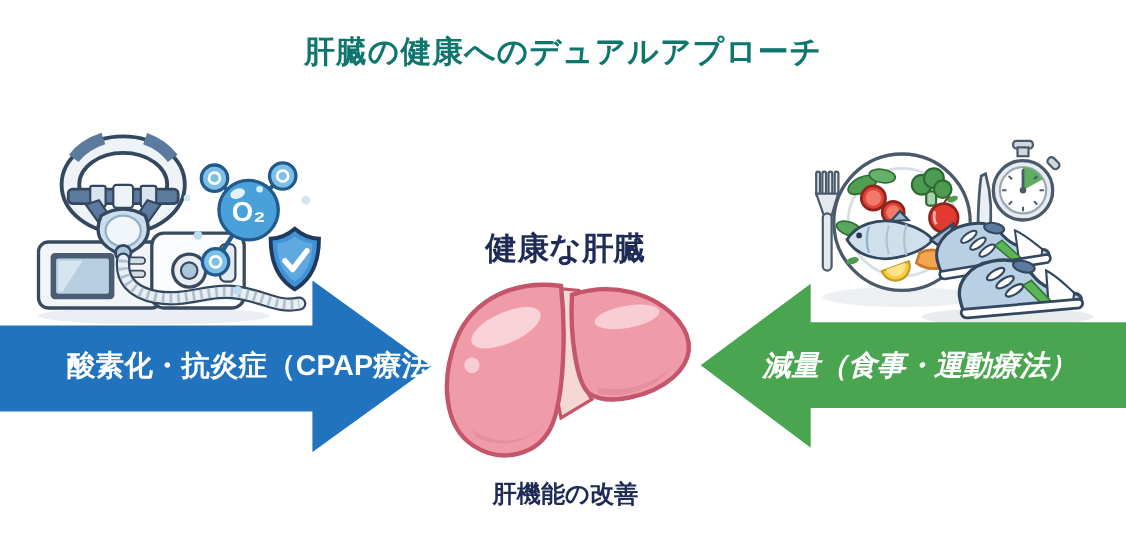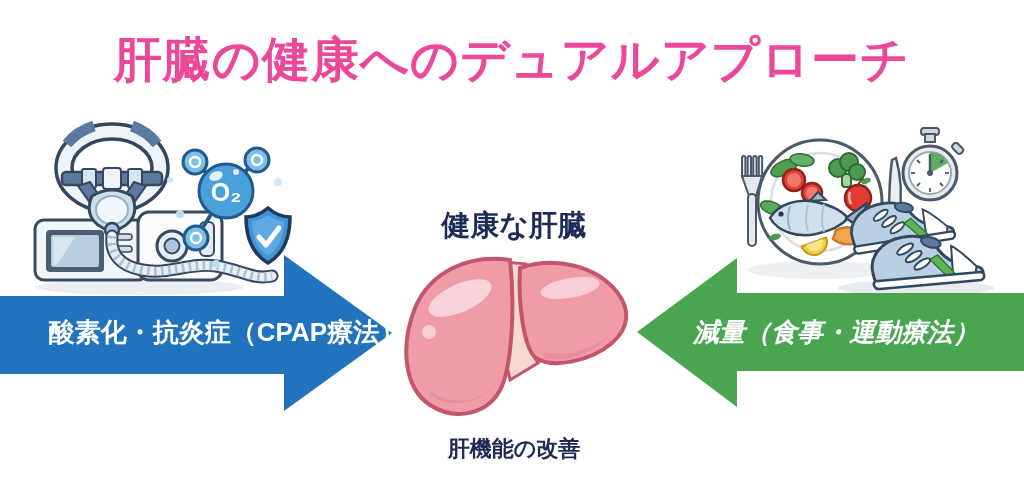--- a/index.html
+++ b/index.html
@@ -9,38 +9,38 @@
   }
   .canvas{
     position:relative;
     width:1024px;height:488px;
     background:#ffffff;
     overflow:hidden;
   }
   .title{
     position:absolute;top:28px;left:0;width:1024px;
     text-align:center;
-    font-size:48px;font-weight:900;
-    color:#ec4899;
+    font-size:28px;font-weight:900;
+    color:#0f766e;
     letter-spacing:1px;
   }
   .center-label{
     position:absolute;left:0;width:1028px;
     text-align:center;
     color:#1d2b56;font-weight:800;
   }
   .liver-title{top:206px;font-size:29px;}
   .outcome-label{top:434px;font-size:22px;font-weight:700;}
   .arrow-svg{position:absolute;display:block;}
   .arrow-label{
     position:absolute;display:flex;align-items:center;justify-content:center;
     color:#ffffff;font-size:26px;font-weight:700;
     text-align:center;white-space:nowrap;
   }
-  .left-arrow-label{left:4px;top:255px;width:382px;height:155px;padding-left:32px;}
+  .left-arrow-label{left:16px;top:255px;width:382px;height:155px;padding-left:32px;}
   .right-arrow-label{left:648px;top:258px;width:376px;height:149px;font-style:italic;}
   .illu{position:absolute;display:block;}
 </style>
 </head>
 <body>
 
 <div class="canvas">
 
   <div class="title">肝臓の健康へのデュアルアプローチ</div>
 

